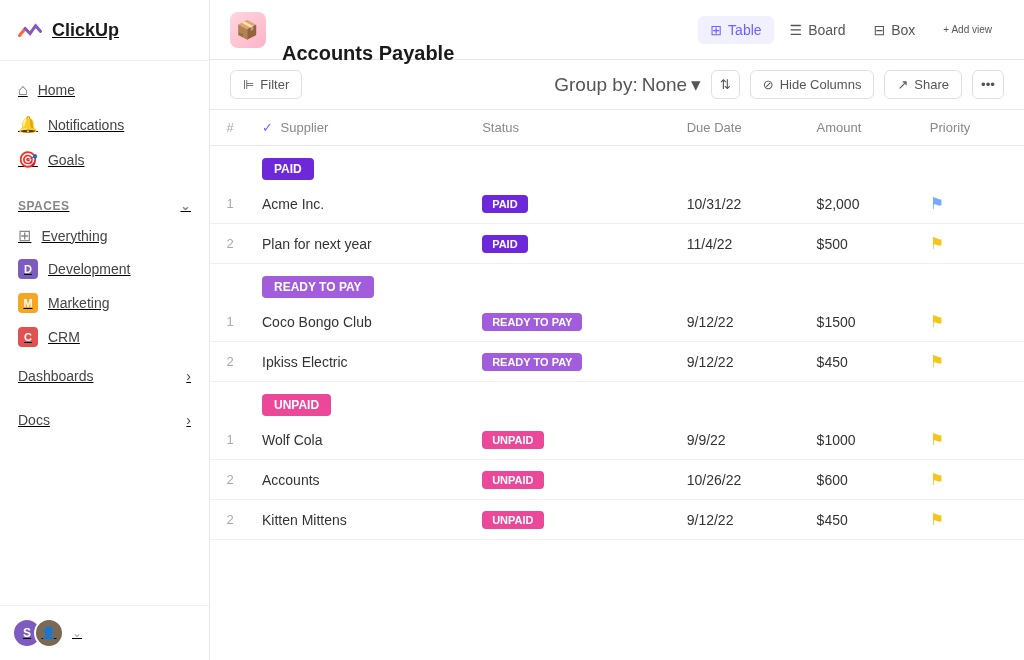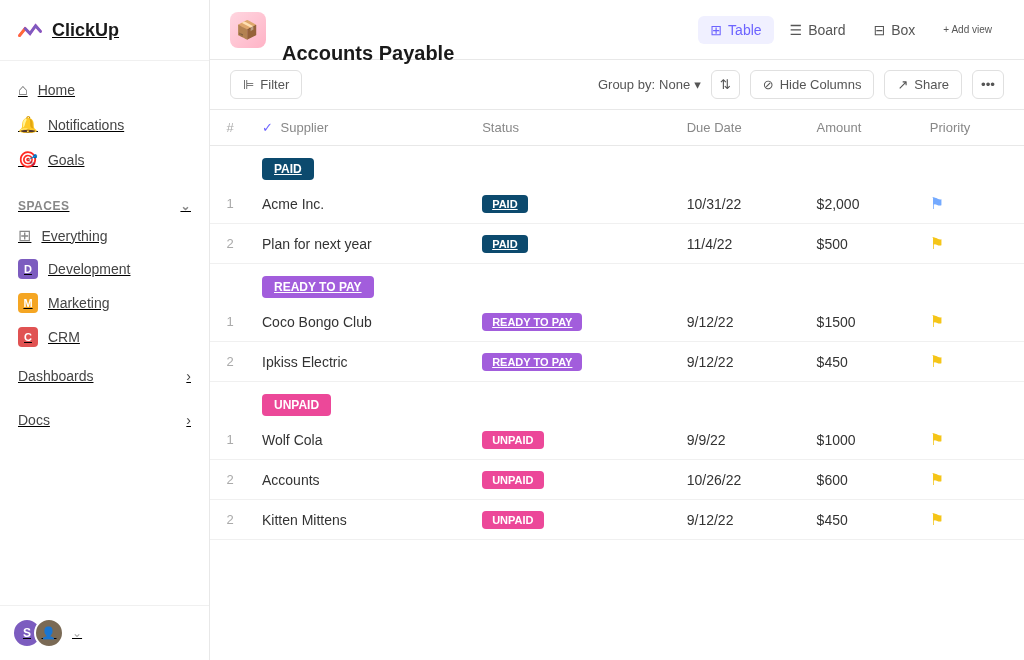--- a/index.html
+++ b/index.html
@@ -34,38 +34,38 @@
     .header-icon { width: 36px; height: 36px; background: linear-gradient(135deg, #ffd6e0, #ffb3c6); border-radius: 8px; display: flex; align-items: center; justify-content: center; font-size: 18px; }
     .header-title { font-size: 20px; font-weight: 600; color: #1a1a1a; margin-top: 48px; }
     .view-tabs { display: flex; align-items: center; gap: 4px; margin-left: auto; }
     .view-tab { display: flex; align-items: center; gap: 6px; padding: 6px 12px; border-radius: 6px; cursor: pointer; color: #555; font-size: 14px; }
     .view-tab.active { background: #f0f0ff; color: #6c63ff; }
     .add-view-btn { display: flex; align-items: center; gap: 4px; padding: 6px 12px; border-radius: 6px; cursor: pointer; color: #555; font-size: 10px; }
 
     
     .toolbar { display: flex; align-items: center; gap: 10px; padding: 10px 20px; border-bottom: 1px solid #e8e8e8; }
     .filter-btn { display: flex; align-items: center; gap: 6px; padding: 6px 12px; border: 1px solid #e0e0e0; border-radius: 6px; cursor: pointer; color: #555; font-size: 13px; background: #fff; }
-    .groupby { display: flex; align-items: center; gap: 4px; margin-left: auto; font-size: 13px; color: #555; cursor: pointer; }
+    .groupby { display: flex; align-items: center; gap: 4px; margin-left: auto; font-size: 19px; color: #555; cursor: pointer; }
     .groupby span { font-weight: 500; }
     .sort-btn { display: flex; align-items: center; padding: 6px 8px; border: 1px solid #e0e0e0; border-radius: 6px; cursor: pointer; color: #555; background: #fff; }
     .hide-cols-btn { display: flex; align-items: center; gap: 6px; padding: 6px 12px; border: 1px solid #e0e0e0; border-radius: 6px; cursor: pointer; color: #555; font-size: 13px; background: #fff; }
     .share-btn { display: flex; align-items: center; gap: 6px; padding: 6px 12px; border: 1px solid #e0e0e0; border-radius: 6px; cursor: pointer; color: #555; font-size: 13px; background: #fff; }
     .more-btn { padding: 6px 8px; border: 1px solid #e0e0e0; border-radius: 6px; cursor: pointer; background: #fff; color: #555; }
 
     
     .table-wrapper { flex: 1; overflow-y: auto; }
     table { width: 100%; border-collapse: collapse; }
     thead th { padding: 10px 12px; text-align: left; font-size: 13px; font-weight: 500; color: #888; border-bottom: 1px solid #e8e8e8; background: #fff; position: sticky; top: 0; z-index: 2; }
     thead th:first-child { width: 40px; color: #aaa; text-align: center; }
     td { padding: 10px 12px; font-size: 14px; color: #333; border-bottom: 1px solid #f0f0f0; }
     td:first-child { color: #aaa; font-size: 13px; text-align: center; width: 40px; }
     .group-row td { background: #fff; padding: 12px 12px 4px; border-bottom: none; }
     .status-badge { display: inline-flex; align-items: center; justify-content: center; padding: 3px 10px; border-radius: 4px; font-size: 11px; font-weight: 700; color: #fff; white-space: nowrap; }
-    .badge-paid { background: #0c4a6e; text-decoration: underline; }
-    .badge-ready { background: #a25ddc; text-decoration: underline; }
+    .badge-paid { background: #6d28d9; }
+    .badge-ready { background: #a25ddc; }
     .badge-unpaid { background: #ec4899; }
     .group-badge { display: inline-flex; align-items: center; justify-content: center; padding: 4px 12px; border-radius: 4px; font-size: 12px; font-weight: 700; color: #fff; }
     .priority-flag { font-size: 16px; }
     .supplier-col { font-weight: 400; }
   </style>
 </head>
 <body>
 
 <nav class="sidebar">
   <div class="sidebar-logo">

